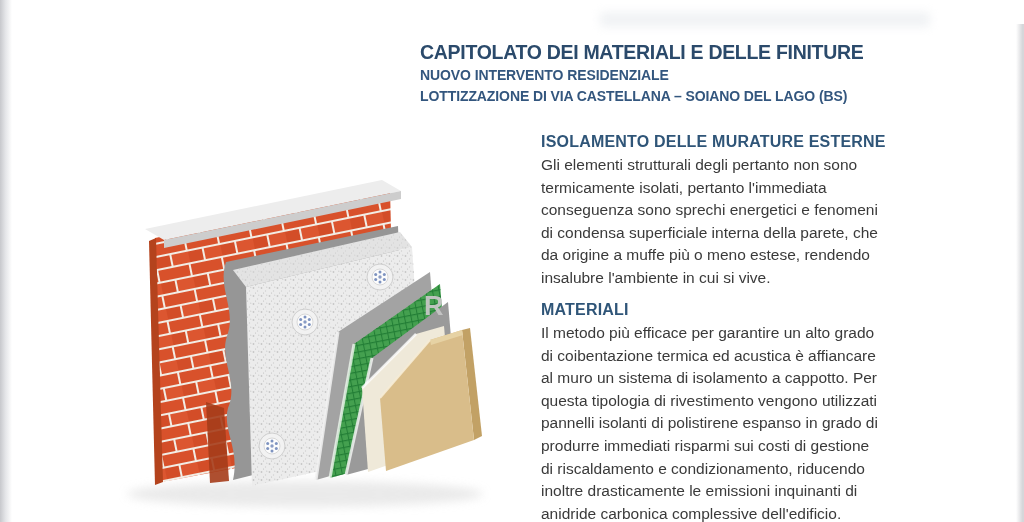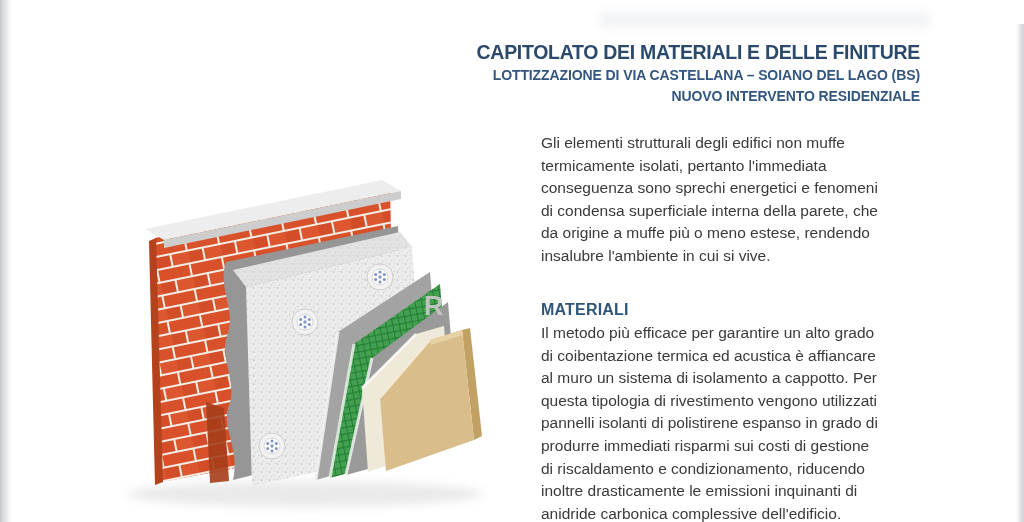--- a/index.html
+++ b/index.html
@@ -9,21 +9,21 @@
     font-family:"Liberation Sans", sans-serif;
   }
   .page{position:absolute;inset:0;background:#fff;}
   .edge-left{position:absolute;left:0;top:0;width:12px;height:522px;
     background:linear-gradient(90deg,#c7c8cc 0%,#e4e5e8 45%,#ffffff 100%);}
   .edge-right{position:absolute;right:0;top:24px;width:8px;height:498px;
     background:linear-gradient(90deg,#ffffff 0%,#d6d7da 80%);}
   .ghost-bar{position:absolute;left:600px;top:12px;width:330px;height:15px;
     background:#ccd3db;opacity:.28;filter:blur(5px);}
 
-  .header{position:absolute;left:420px;top:40px;width:500px;text-align:right;}
+  .header{position:absolute;left:420px;top:40px;width:500px;}
   .header .title{
     font-size:19.5px;font-weight:bold;color:#2b4a6b;letter-spacing:-0.3px;
     line-height:25px;margin:0;}
   .header .sub{
     font-size:14px;font-weight:bold;color:#33567e;letter-spacing:-0.1px;
     line-height:20.5px;margin:0;}
 
   .figure{position:absolute;left:100px;top:150px;width:420px;height:370px;}
 
   .section{position:absolute;left:541px;width:432px;}
@@ -43,22 +43,22 @@
 <body>
 
 <div class="page">
 
   <div class="edge-left"></div>
   <div class="edge-right"></div>
   <div class="ghost-bar"></div>
 
   <div class="header">
     <p class="title">CAPITOLATO DEI MATERIALI E DELLE FINITURE</p>
+    <p class="sub">NUOVO INTERVENTO RESIDENZIALE</p>
     <p class="sub">LOTTIZZAZIONE DI VIA CASTELLANA – SOIANO DEL LAGO (BS)</p>
-    <p class="sub">NUOVO INTERVENTO RESIDENZIALE</p>
   </div>
 
   <div class="figure">
     <svg width="420" height="370" viewBox="0 0 420 370" xmlns="http://www.w3.org/2000/svg">
       <defs>
         <pattern id="brickp" width="33" height="26" patternUnits="userSpaceOnUse" patternTransform="rotate(-11.5)">
           <rect width="33" height="26" fill="#f2ede5"></rect>
           <rect x="0" y="0" width="31" height="11" fill="#d8512b"></rect>
           <rect x="-17" y="13" width="31" height="11" fill="#d34d28"></rect>
           <rect x="16" y="13" width="31" height="11" fill="#dc5630"></rect>
@@ -139,21 +139,22 @@
       <g>
         <polygon points="362,180 370,178 382,286 374,290" fill="#c2a165"></polygon>
         <polygon points="280,248 330,190 362,180 374,290 286,321" fill="#d9bd8a"></polygon>
         <polygon points="330,190 362,180 363,185 331,195" fill="#e6d2a4"></polygon>
         <path d="M330,190 L280,248" stroke="#f6ecd6" stroke-width="2" fill="none" opacity="0.9"></path>
       </g>
     </svg>
   </div>
 
   <div class="section sec1">
-    <p class="sec-body">Gli elementi strutturali degli edifici non muffe
+    <p class="sec-heading">ISOLAMENTO DELLE MURATURE ESTERNE</p>
+    <p class="sec-body">Gli elementi strutturali degli pertanto non sono
 termicamente isolati, pertanto l'immediata
 conseguenza sono sprechi energetici e fenomeni
 di condensa superficiale interna della parete, che
 da origine a muffe più o meno estese, rendendo
 insalubre l'ambiente in cui si vive.</p>
   </div>
 
   <div class="section sec2">
     <p class="sec-heading">MATERIALI</p>
     <p class="sec-body">Il metodo più efficace per garantire un alto grado

